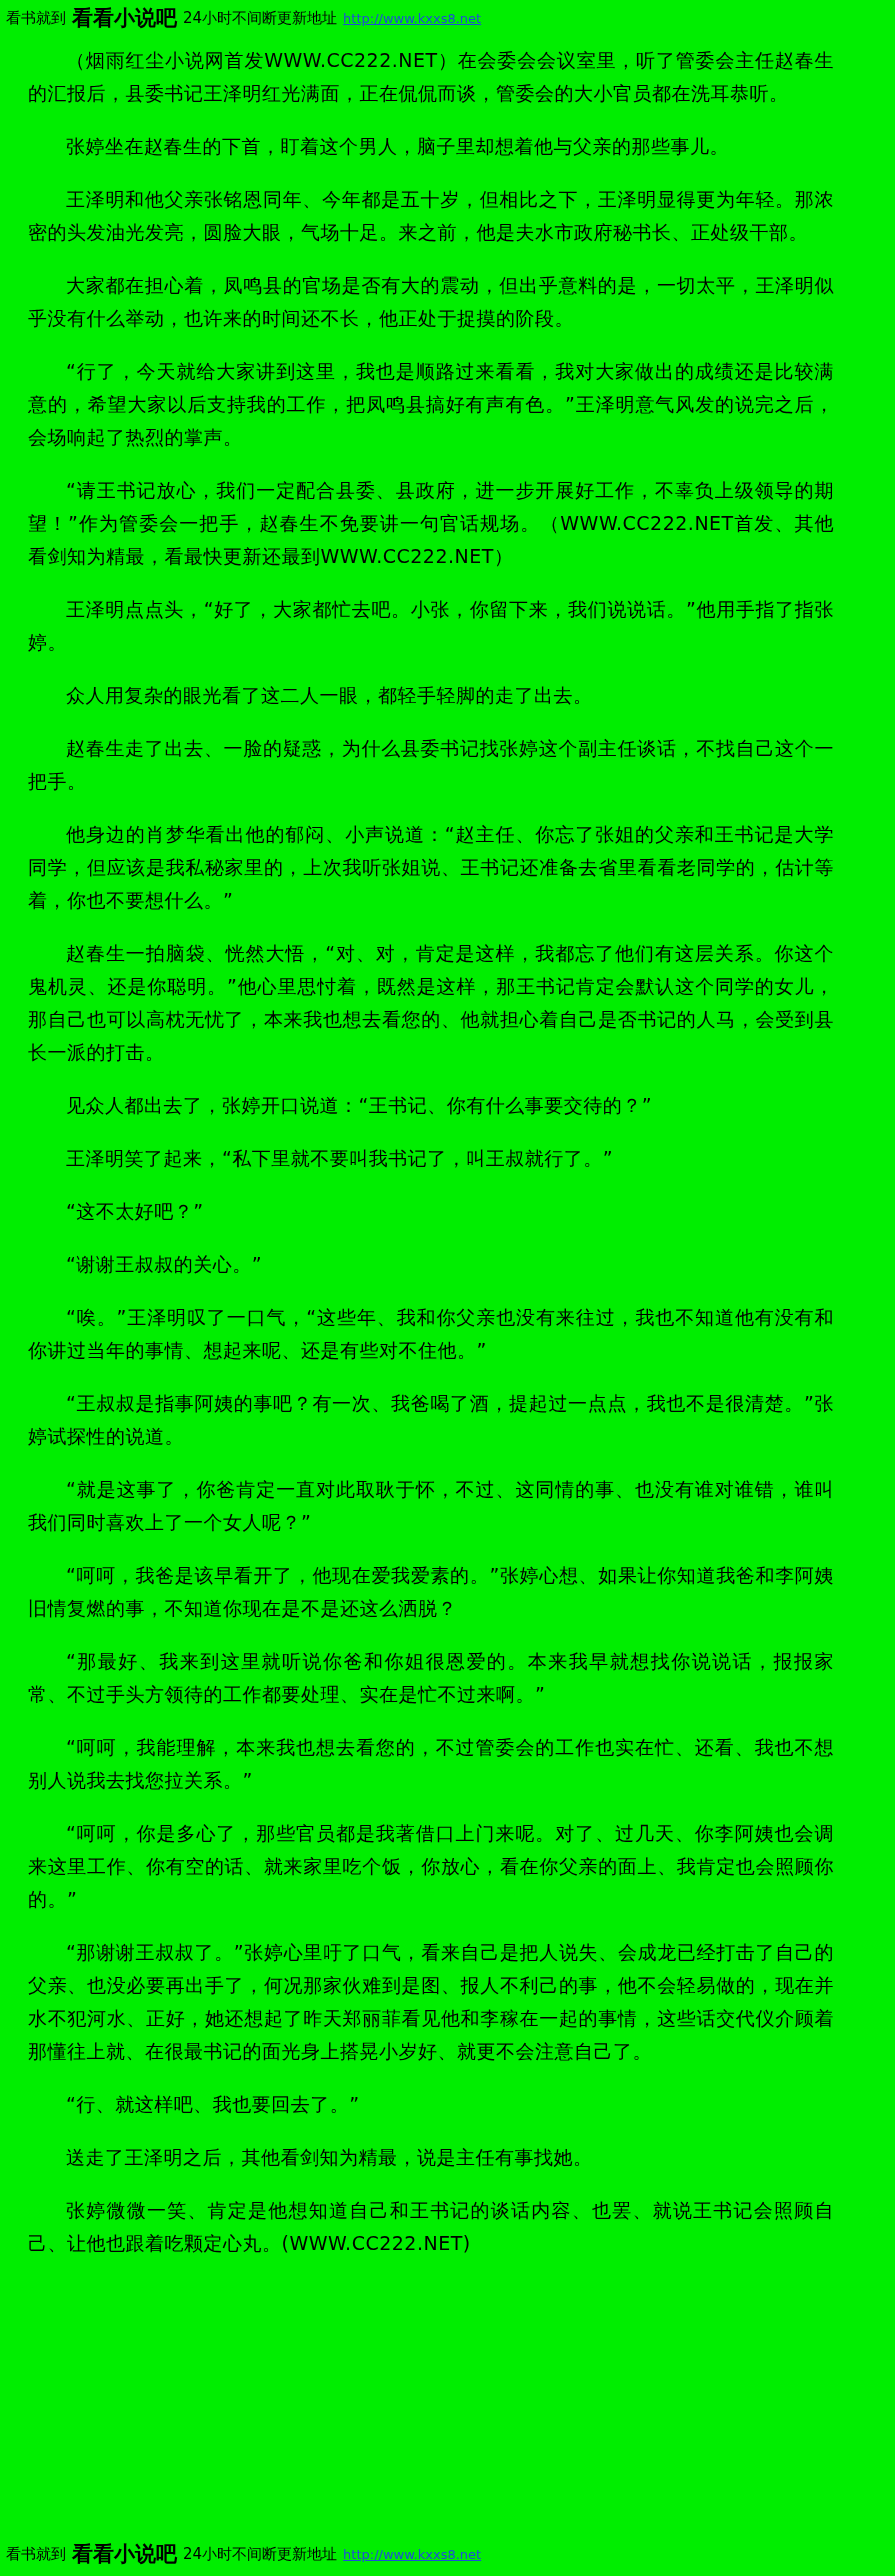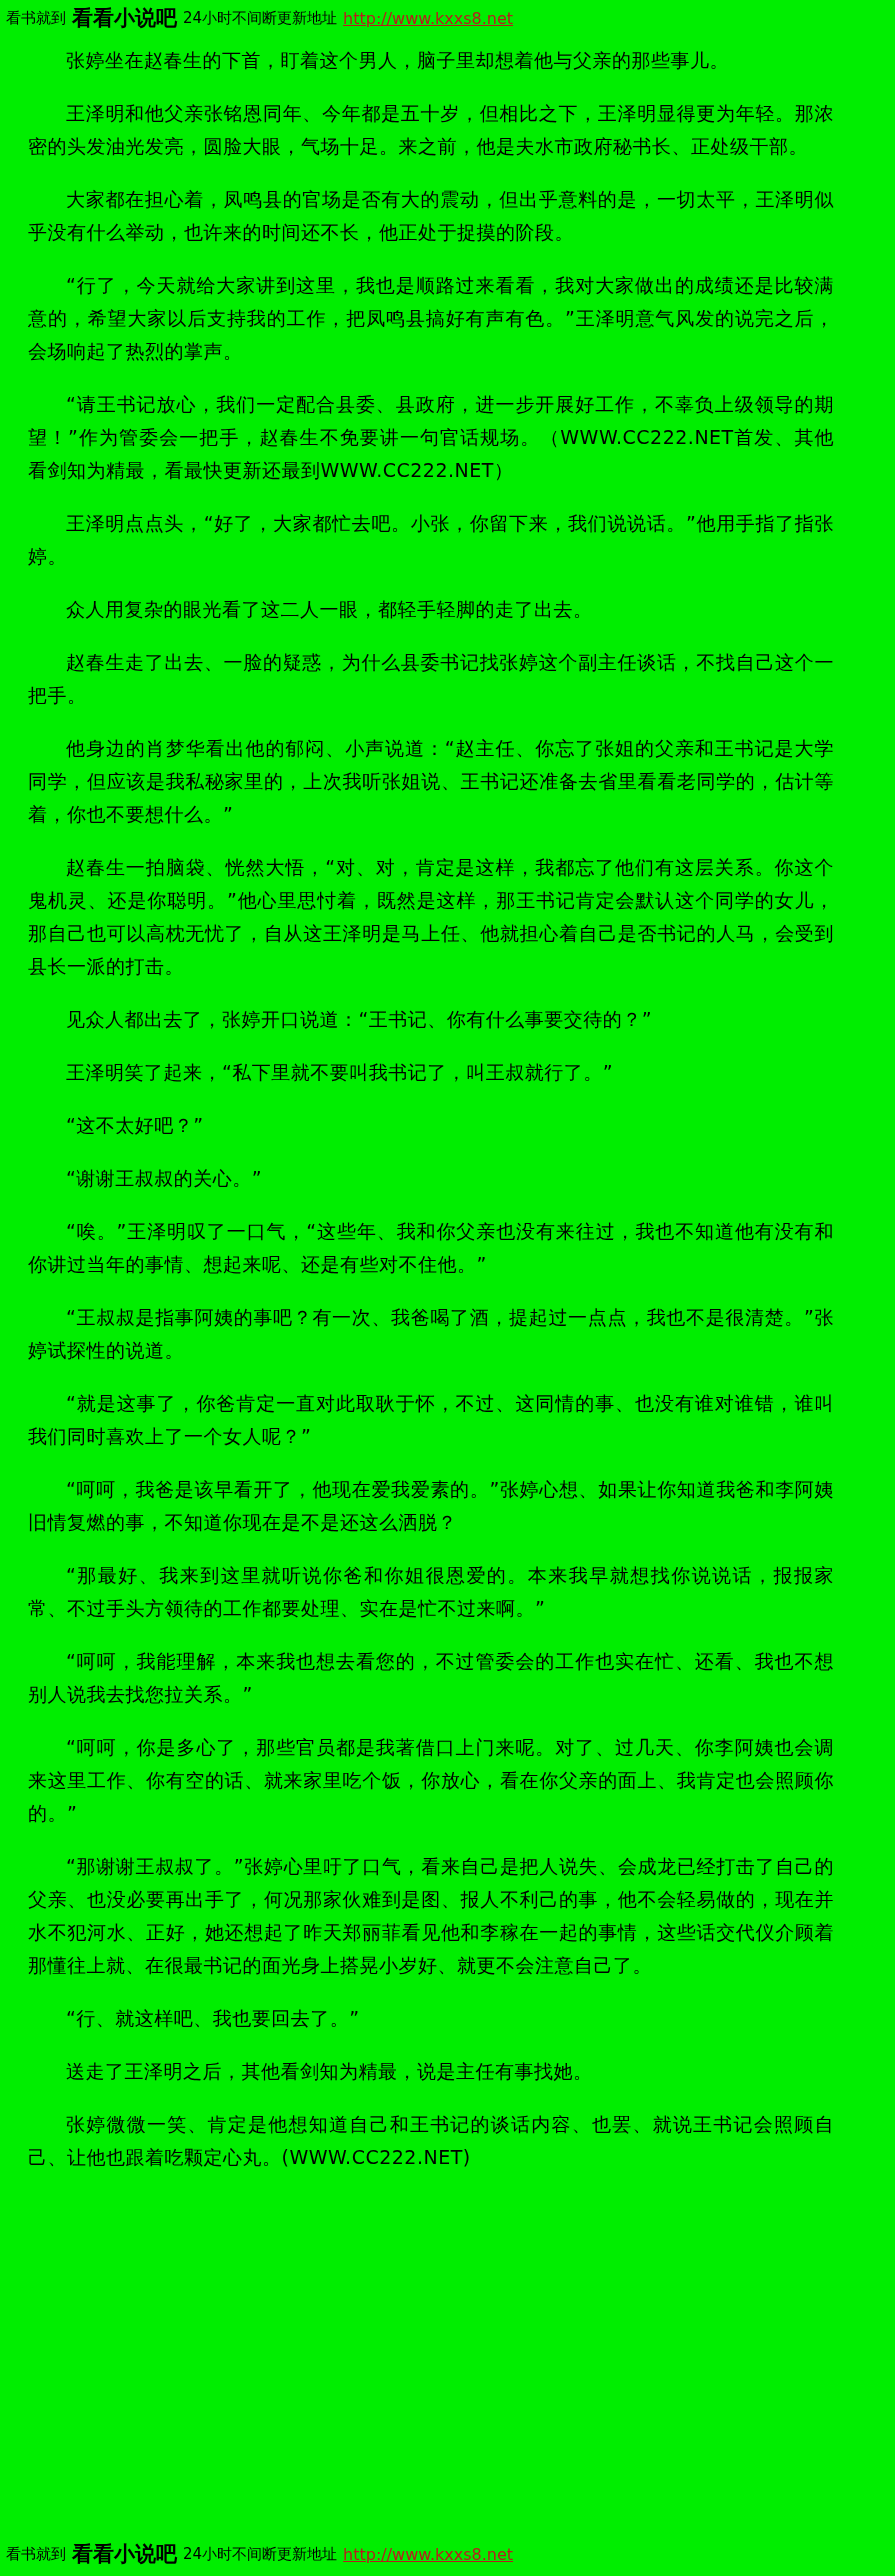--- a/index.html
+++ b/index.html
@@ -30,22 +30,22 @@
   .banner-strong2 {
     font-weight: bold;
     font-size: 21px;
     color: #000;
   }
   .banner-plain {
     font-size: 15px;
     color: #000;
   }
   .banner-url {
-    font-size: 16px;
-    color: #b91c1c;
+    font-size: 13px;
+    color: #1d4ed8;
     text-decoration: underline;
   }
   .content {
     padding: 10px 28px 8px 28px;
     color: #000;
   }
   .para {
     font-size: 19px;
     line-height: 33px;
     text-indent: 2em;
@@ -73,30 +73,31 @@
 <div class="page">
 
   <div class="banner">
     <span class="banner-plain">看书就到</span>
     <span class="banner-strong2">看看小说吧</span>
     <span class="banner-plain">24小时不间断更新地址</span>
     <a class="banner-url" href="#">http://www.kxxs8.net</a>
   </div>
 
   <div class="content">
+    <p class="para">（烟雨红尘小说网首发WWW.CC222.NET）在会委会会议室里，听了管委会主任赵春生的汇报后，县委书记王泽明红光满面，正在侃侃而谈，管委会的大小官员都在洗耳恭听。</p>
     <p class="para">张婷坐在赵春生的下首，盯着这个男人，脑子里却想着他与父亲的那些事儿。</p>
     <p class="para">王泽明和他父亲张铭恩同年、今年都是五十岁，但相比之下，王泽明显得更为年轻。那浓密的头发油光发亮，圆脸大眼，气场十足。来之前，他是夫水市政府秘书长、正处级干部。</p>
     <p class="para">大家都在担心着，凤鸣县的官场是否有大的震动，但出乎意料的是，一切太平，王泽明似乎没有什么举动，也许来的时间还不长，他正处于捉摸的阶段。</p>
     <p class="para">“行了，今天就给大家讲到这里，我也是顺路过来看看，我对大家做出的成绩还是比较满意的，希望大家以后支持我的工作，把凤鸣县搞好有声有色。”王泽明意气风发的说完之后，会场响起了热烈的掌声。</p>
     <p class="para">“请王书记放心，我们一定配合县委、县政府，进一步开展好工作，不辜负上级领导的期望！”作为管委会一把手，赵春生不免要讲一句官话规场。（WWW.CC222.NET首发、其他看剑知为精最，看最快更新还最到WWW.CC222.NET）</p>
     <p class="para">王泽明点点头，“好了，大家都忙去吧。小张，你留下来，我们说说话。”他用手指了指张婷。</p>
     <p class="para">众人用复杂的眼光看了这二人一眼，都轻手轻脚的走了出去。</p>
     <p class="para">赵春生走了出去、一脸的疑惑，为什么县委书记找张婷这个副主任谈话，不找自己这个一把手。</p>
     <p class="para">他身边的肖梦华看出他的郁闷、小声说道：“赵主任、你忘了张姐的父亲和王书记是大学同学，但应该是我私秘家里的，上次我听张姐说、王书记还准备去省里看看老同学的，估计等着，你也不要想什么。”</p>
-    <p class="para">赵春生一拍脑袋、恍然大悟，“对、对，肯定是这样，我都忘了他们有这层关系。你这个鬼机灵、还是你聪明。”他心里思忖着，既然是这样，那王书记肯定会默认这个同学的女儿，那自己也可以高枕无忧了，自从这王泽明是马上任、他就担心着自己是否书记的人马，会受到县长一派的打击。</p>
+    <p class="para">赵春生一拍脑袋、恍然大悟，“对、对，肯定是这样，我都忘了他们有这层关系。你这个鬼机灵、还是你聪明。”他心里思忖着，既然是这样，那王书记肯定会默认这个同学的女儿，那自己也可以高枕无忧了，本来我也想去看您的、他就担心着自己是否书记的人马，会受到县长一派的打击。</p>
     <p class="para">见众人都出去了，张婷开口说道：“王书记、你有什么事要交待的？”</p>
     <p class="para">王泽明笑了起来，“私下里就不要叫我书记了，叫王叔就行了。”</p>
     <p class="para">“这不太好吧？”</p>
     <p class="para">“谢谢王叔叔的关心。”</p>
     <p class="para">“唉。”王泽明叹了一口气，“这些年、我和你父亲也没有来往过，我也不知道他有没有和你讲过当年的事情、想起来呢、还是有些对不住他。”</p>
     <p class="para">“王叔叔是指事阿姨的事吧？有一次、我爸喝了酒，提起过一点点，我也不是很清楚。”张婷试探性的说道。</p>
     <p class="para">“就是这事了，你爸肯定一直对此取耿于怀，不过、这同情的事、也没有谁对谁错，谁叫我们同时喜欢上了一个女人呢？”</p>
     <p class="para">“呵呵，我爸是该早看开了，他现在爱我爱素的。”张婷心想、如果让你知道我爸和李阿姨旧情复燃的事，不知道你现在是不是还这么洒脱？</p>
     <p class="para">“那最好、我来到这里就听说你爸和你姐很恩爱的。本来我早就想找你说说话，报报家常、不过手头方领待的工作都要处理、实在是忙不过来啊。”</p>
     <p class="para">“呵呵，我能理解，本来我也想去看您的，不过管委会的工作也实在忙、还看、我也不想别人说我去找您拉关系。”</p>

